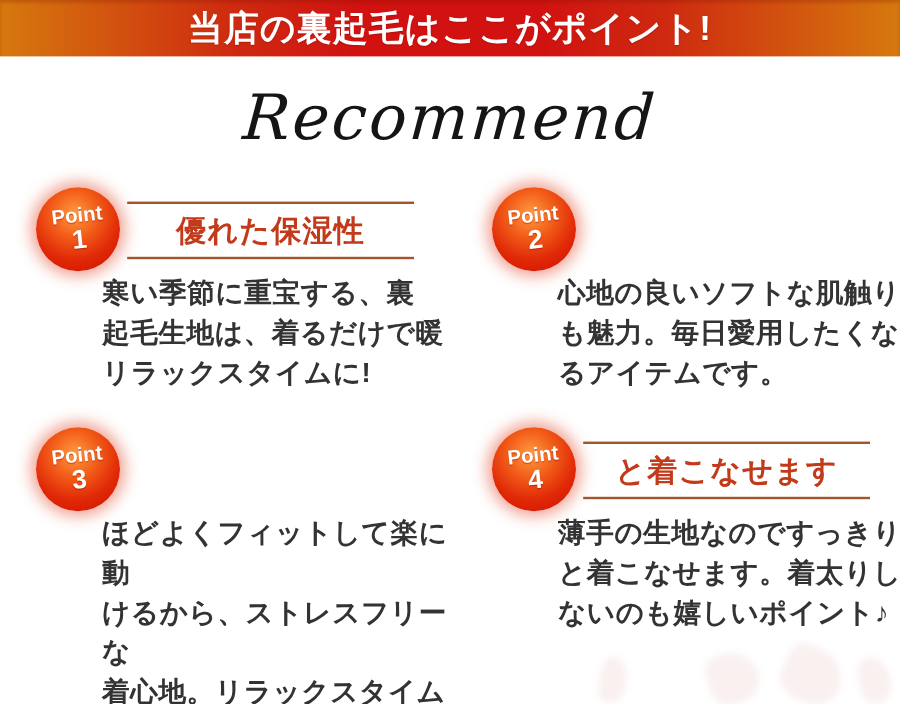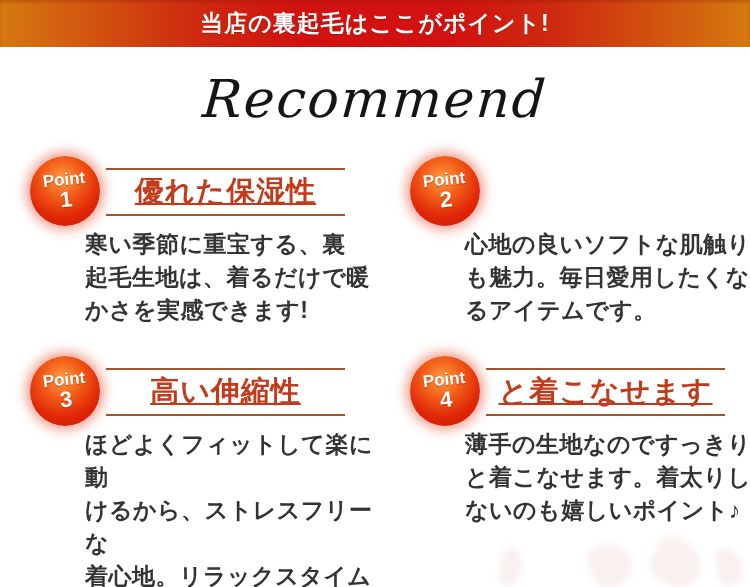--- a/index.html
+++ b/index.html
@@ -12,21 +12,21 @@
   .page{position:relative;width:750px;height:587px;background:#fff;}
 
   
   .banner{
     position:absolute;left:0;top:0;width:750px;height:47px;
     background:linear-gradient(90deg,#d6790e 0%,#ce2a10 26%,#d11210 40%,#d11210 60%,#ce2a10 74%,#d6790e 100%);
     box-shadow:inset 0 2px 3px rgba(120,20,0,.25);
     display:flex;align-items:center;justify-content:center;
   }
   .banner h1{
-    margin:0;color:#ffffff;font-size:23px;font-weight:bold;
+    margin:0;color:#ffffff;font-size:29px;font-weight:bold;
     letter-spacing:1px;text-shadow:0 1px 1px rgba(120,10,0,.35);
   }
 
   
   .recommend{
     position:absolute;left:0;top:60px;width:750px;height:78px;
     display:flex;align-items:center;justify-content:center;
     font-family:"DejaVu Serif","Liberation Serif",serif;
     font-style:italic;font-size:52px;color:#151515;
     letter-spacing:2px;transform:skewX(-4deg);
@@ -50,23 +50,22 @@
   .badge-inner{display:flex;flex-direction:column;align-items:center;transform:rotate(-6deg);}
   .badge-label{font-size:17px;font-weight:bold;line-height:18px;text-shadow:0 1px 1px rgba(150,20,0,.5);}
   .badge-num{font-size:22px;font-weight:bold;line-height:22px;text-shadow:0 1px 1px rgba(150,20,0,.5);}
 
   .heading-wrap{
     position:absolute;left:106px;top:20px;width:239px;height:44px;
     border-top:2px solid #a3542f;border-bottom:2px solid #a3542f;
     display:flex;align-items:center;justify-content:center;
   }
   .heading{
-    margin:0;font-size:29px;font-weight:bold;color:#c33a1a;letter-spacing:1px;
+    margin:0;font-size:25px;font-weight:bold;color:#c33a1a;letter-spacing:1px;
     white-space:nowrap;
-    text-decoration:underline;
   }
 
   .body-text{
     position:absolute;left:85px;top:80px;width:300px;
     margin:0;font-size:23px;line-height:33px;color:#333333;
     font-weight:600;letter-spacing:.5px;white-space:pre-line;
   }
 
   
   .bottom-deco{position:absolute;left:0;top:540px;width:750px;height:47px;pointer-events:none;}
@@ -92,44 +91,41 @@
       <div class="badge-inner">
         <span class="badge-label">Point</span>
         <span class="badge-num">1</span>
       </div>
     </div>
     <div class="heading-wrap">
       <h2 class="heading">優れた保湿性</h2>
     </div>
     <p class="body-text">寒い季節に重宝する、裏
 起毛生地は、着るだけで暖
-かさを実感できます!</p>
+リラックスタイムに!</p>
   </section>
 
   <section class="point p2">
     <div class="badge">
       <div class="badge-inner">
         <span class="badge-label">Point</span>
         <span class="badge-num">2</span>
       </div>
     </div>
     <p class="body-text">心地の良いソフトな肌触り
 も魅力。毎日愛用したくな
 るアイテムです。</p>
   </section>
 
   <section class="point p3">
     <div class="badge">
       <div class="badge-inner">
         <span class="badge-label">Point</span>
         <span class="badge-num">3</span>
       </div>
-    </div>
-    <div class="heading-wrap">
-      <h2 class="heading">高い伸縮性</h2>
     </div>
     <p class="body-text">ほどよくフィットして楽に動
 けるから、ストレスフリーな
 着心地。リラックスタイムに
 もおすすめです。</p>
   </section>
 
   <section class="point p4">
     <div class="badge">
       <div class="badge-inner">

